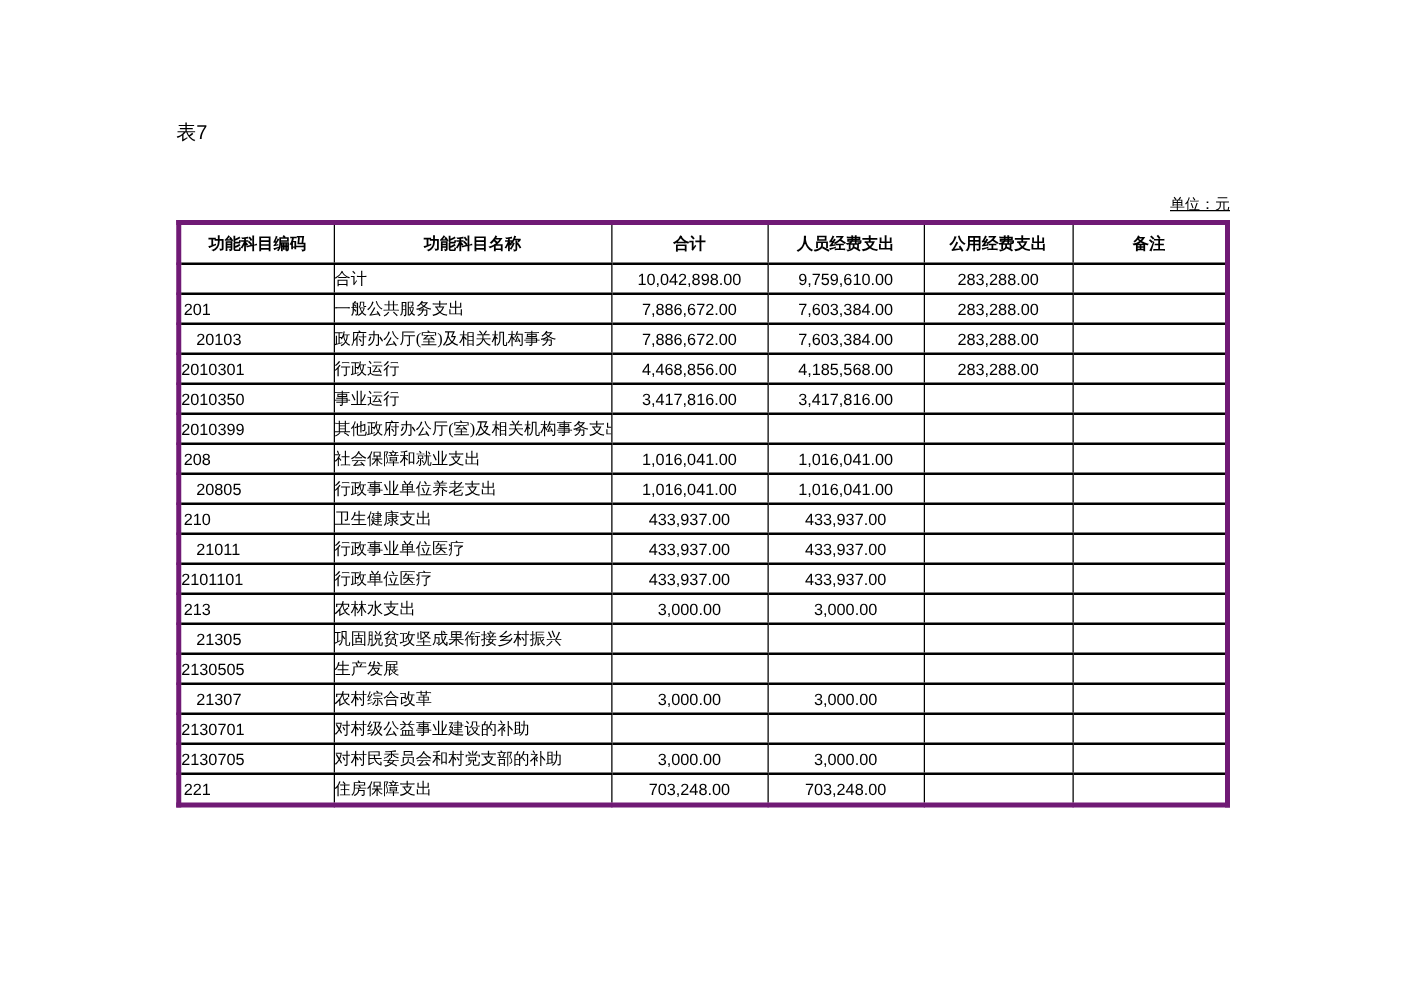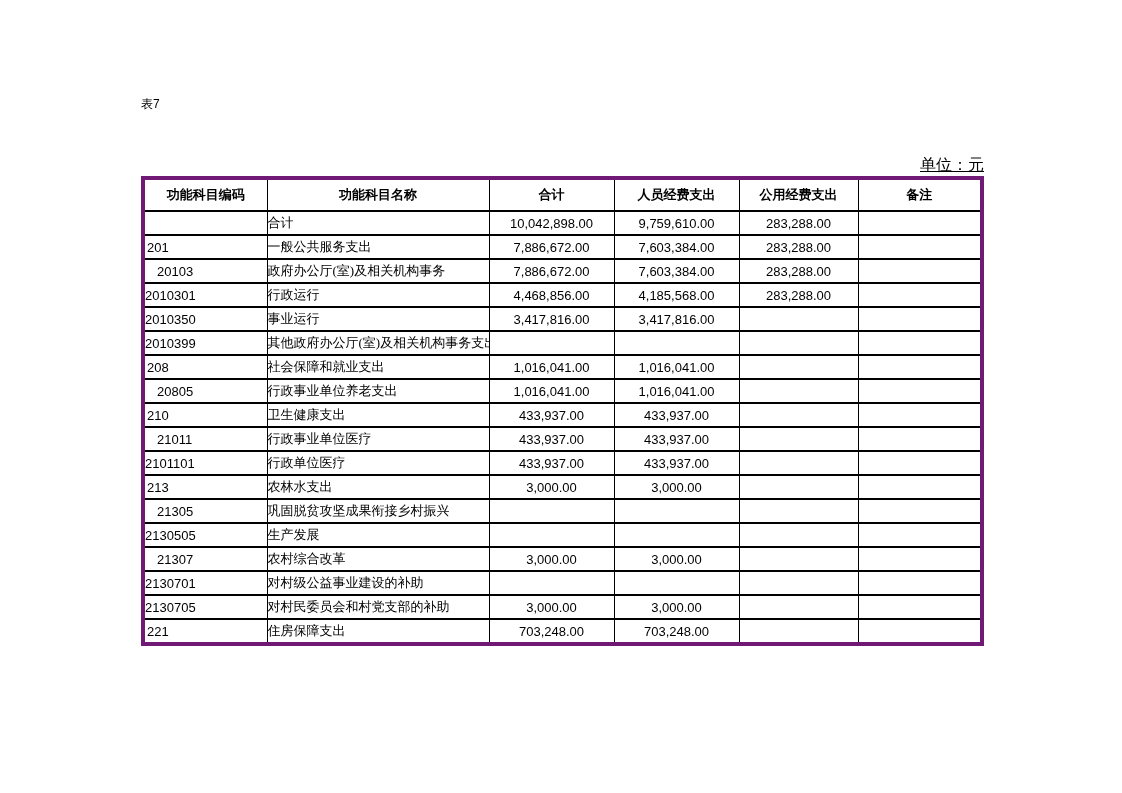--- a/index.html
+++ b/index.html
@@ -9,39 +9,39 @@
     height: 793px;
     background: #ffffff;
     color: #000000;
     font-family: "Liberation Sans", sans-serif;
     overflow: hidden;
   }
   .table-label {
     position: absolute;
     left: 141px;
     top: 96px;
-    font-size: 12px;
+    font-size: 16px;
     font-family: Liberation Sans, sans-serif;
   }
   .doc-title {
     position: absolute;
     left: 0;
     top: 117px;
     width: 1122px;
     text-align: center;
     font-size: 20px;
     font-weight: bold;
     font-family: "Liberation Sans", sans-serif;
     letter-spacing: 0.5px;
   }
   .unit-note {
     position: absolute;
     top: 155px;
     right: 138px;
-    font-size: 16px;
+    font-size: 12px;
     font-family: "Liberation Serif", serif;
     text-decoration: underline;
   }
   table.budget-table {
     position: absolute;
     left: 141px;
     top: 176px;
     width: 839px;
     border-collapse: collapse;
     table-layout: fixed;

